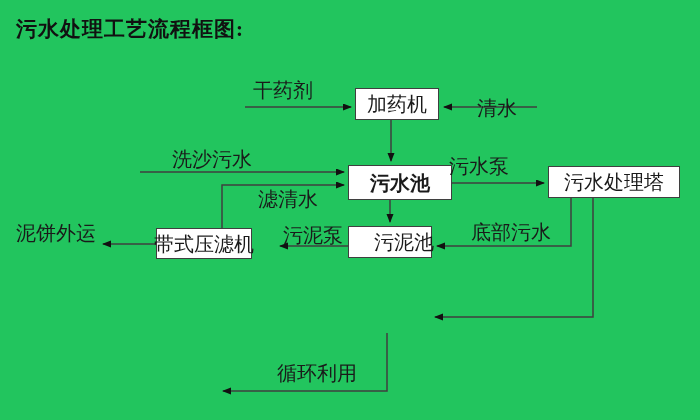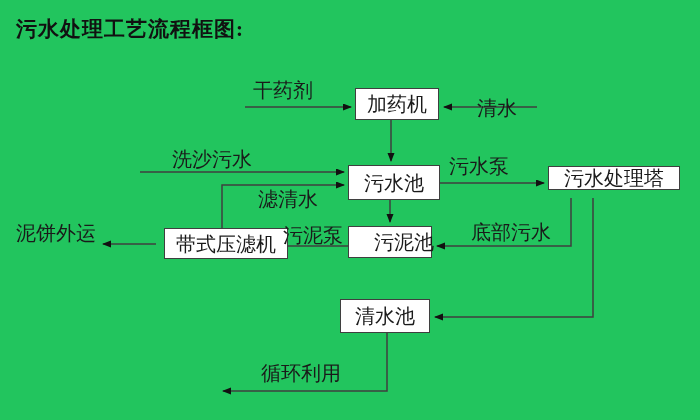--- a/index.html
+++ b/index.html
@@ -47,35 +47,35 @@
     color: #1a1a1a;
   }
   .edge-label {
     position: absolute;
     font-size: 20px;
     line-height: 1;
     white-space: nowrap;
     color: #1a1a1a;
   }
   .n-dosing   { left: 355px; top:  88px; width:  84px; height: 32px; }
-  .n-sewage   { left: 348px; top: 165px; width:  92px; height: 35px; }
-  .n-tower    { left: 548px; top: 166px; width: 132px; height: 24px; }
-  .n-press    { left: 164px; top: 228px; width: 124px; height: 31px; }
+  .n-sewage   { left: 348px; top: 165px; width:  104px; height: 35px; font-weight: bold; }
+  .n-tower    { left: 548px; top: 166px; width: 132px; height: 32px; }
+  .n-press    { left: 156px; top: 228px; width: 96px; height: 31px; }
   .n-sludge   { left: 348px; top: 226px; width:  84px; height: 32px; padding-left: 28px; }
   .n-clean    { left: 340px; top: 299px; width:  90px; height: 34px; }
 
   .l-dry      { left: 253px; top:  80px; }
   .l-cw       { left: 477px; top:  82px; margin-top: 16px; }
   .l-sand     { left: 172px; top: 149px; }
   .l-spump    { left: 449px; top: 156px; }
   .l-filtered { left: 258px; top: 189px; }
   .l-mpump    { left: 283px; top: 225px; }
   .l-bottom   { left: 471px; top: 222px; }
   .l-mudcake  { left: 16px;  top: 223px; }
-  .l-recycle  { left: 261px; top: 363px; }
+  .l-recycle  { left: 277px; top: 363px; }
 </style>
 </head>
 <body>
 
 <div class="canvas">
 
   <div class="title">污水处理工艺流程框图:</div>
 
   <svg class="arrows" viewBox="0 0 700 420" xmlns="http://www.w3.org/2000/svg">
     <defs>
@@ -97,21 +97,20 @@
       <path d="M593 198 L593 317 L435 317" marker-end="url(#ah)"></path>
       <path d="M387 333 L387 391 L223 391" marker-end="url(#ah)"></path>
     </g>
   </svg>
 
   <div class="node n-dosing">加药机</div>
   <div class="node n-sewage">污水池</div>
   <div class="node n-tower">污水处理塔</div>
   <div class="node n-press">带式压滤机</div>
   <div class="node n-sludge">污泥池</div>
-  <div class="node n-clean">清水池</div>
 
   <span class="edge-label l-dry">干药剂</span>
   <span class="edge-label l-cw">清水</span>
   <span class="edge-label l-sand">洗沙污水</span>
   <span class="edge-label l-filtered">滤清水</span>
   <span class="edge-label l-spump">污水泵</span>
   <span class="edge-label l-bottom">底部污水</span>
   <span class="edge-label l-mudcake">泥饼外运</span>
   <span class="edge-label l-mpump">污泥泵</span>
   <span class="edge-label l-recycle">循环利用</span>

